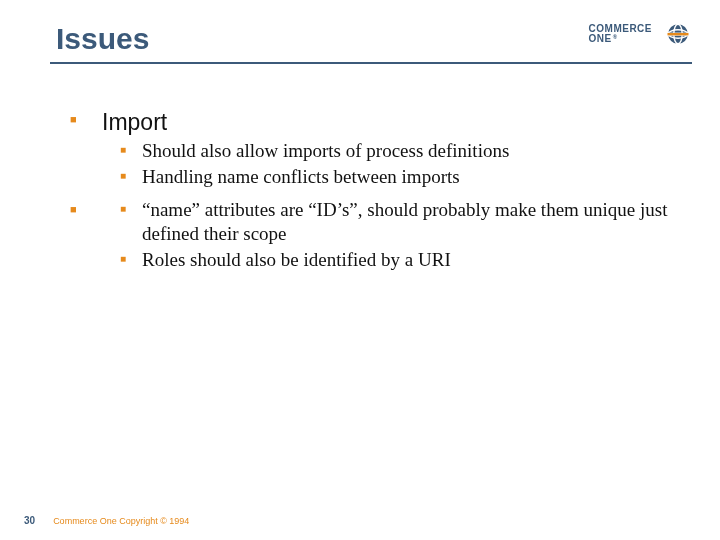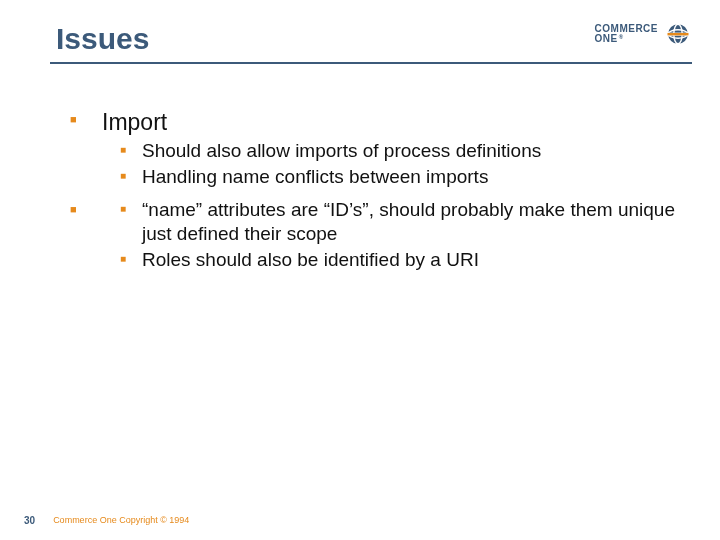--- a/index.html
+++ b/index.html
@@ -17,21 +17,21 @@
     width: 720px;
     height: 540px;
     box-sizing: border-box;
   }
   .logo {
     position: absolute;
     top: 20px;
     right: 28px;
     display: flex;
     align-items: center;
-    gap: 6px;
+    gap: 12px;
   }
   .logo-text {
     font-size: 10px;
     font-weight: 700;
     letter-spacing: 0.5px;
     color: #3c5a7a;
     line-height: 1.05;
     text-align: left;
   }
   .logo-text span { display: block; }
@@ -84,40 +84,41 @@
   }
   ul.level2 {
     list-style: none;
     margin: 2px 0 10px 0;
     padding: 0 0 0 26px;
   }
   ul.level2 > li {
     position: relative;
     padding-left: 22px;
     margin-bottom: 2px;
+    font-family: Liberation Serif, serif;
   }
   ul.level2 > li::before {
     content: "■";
     position: absolute;
     left: 0;
     top: 5px;
     font-size: 10px;
     color: #e68a1c;
   }
   .l2-text {
     font-size: 19px;
     color: #111;
     line-height: 1.25;
   }
   .footer {
     position: absolute;
     left: 24px;
     bottom: 14px;
     display: flex;
-    align-items: flex-start;
+    align-items: flex-end;
     gap: 18px;
   }
   .page-num {
     font-size: 10px;
     color: #3c5a7a;
     font-weight: 600;
   }
   .copyright {
     font-size: 9px;
     color: #e68a1c;

